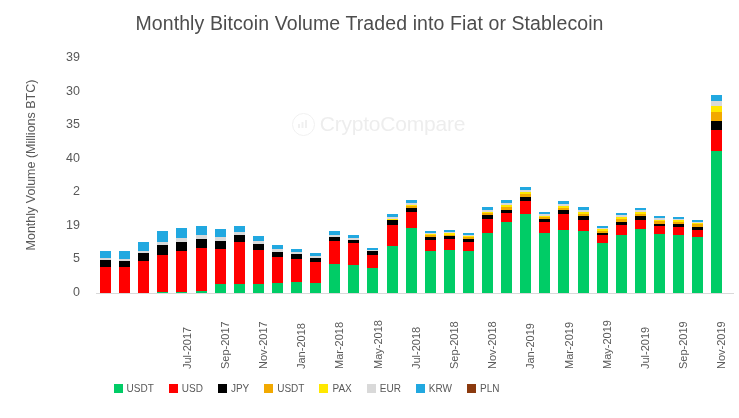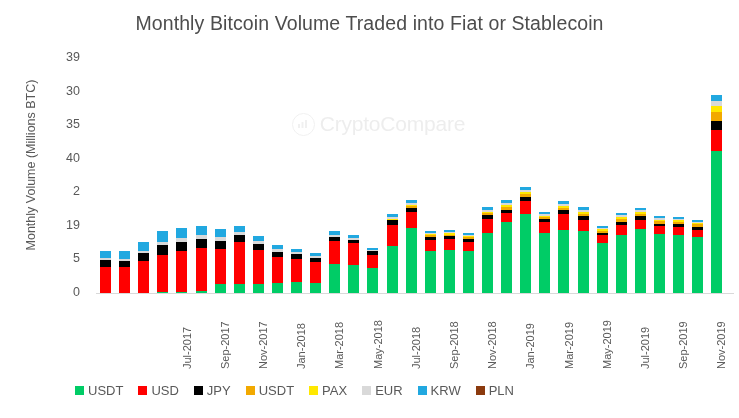--- a/index.html
+++ b/index.html
@@ -47,23 +47,23 @@
     display:flex;align-items:center;justify-content:center;gap:5px;
     opacity:.5;pointer-events:none;
   }
   .wm-text{font-size:21px;color:#dcdcdc;letter-spacing:-.2px;}
   .wm-mark{
     width:21px;height:21px;border:1.6px solid #e2e2e2;border-radius:50%;
     display:flex;align-items:center;justify-content:center;
   }
 
   .legend{
-    position:absolute;left:0;top:383px;width:589px;
+    position:absolute;left:12px;top:383px;width:589px;
     display:flex;align-items:center;justify-content:center;gap:15px;
-    font-size:13px;color:#595959;
+    font-size:10px;color:#595959;
   }
   .legend-item{display:flex;align-items:center;gap:4px;}
   .swatch{width:9px;height:9px;display:inline-block;}
 </style>
 </head>
 <body>
 
 <div id="chart-root">
 
   <div class="title">Monthly Bitcoin Volume Traded into Fiat or Stablecoin</div>

